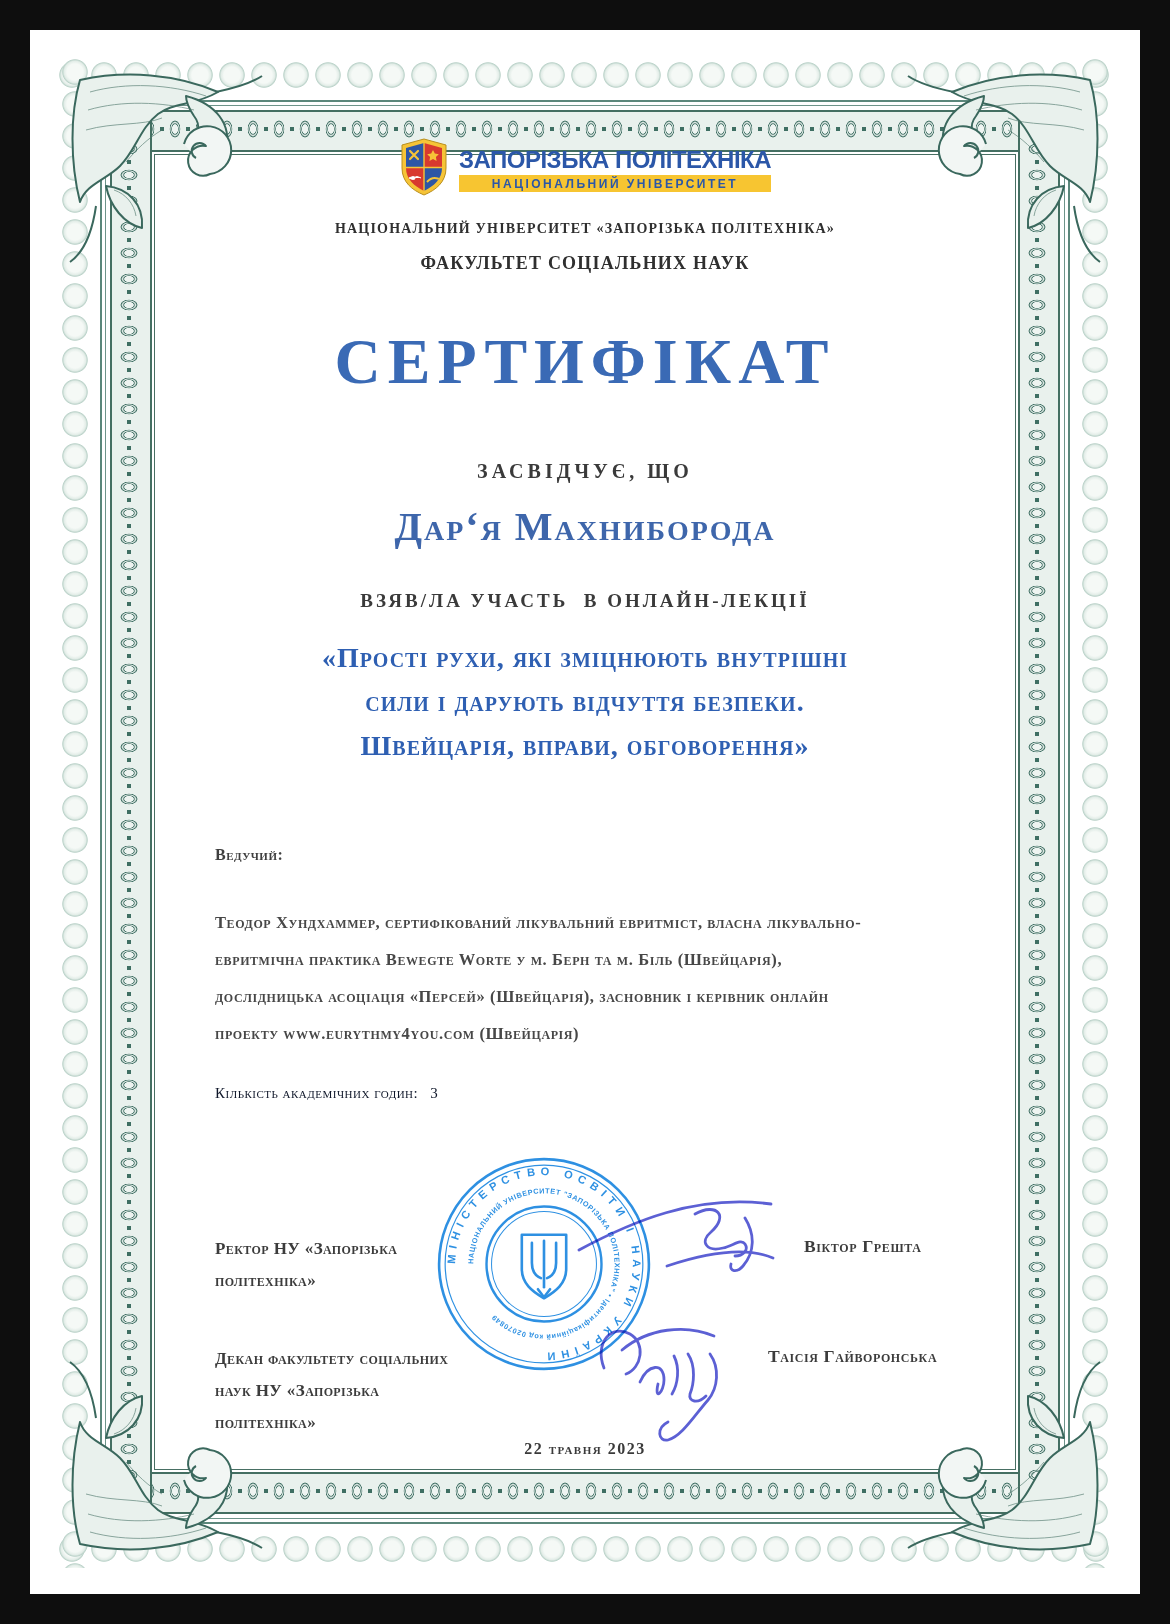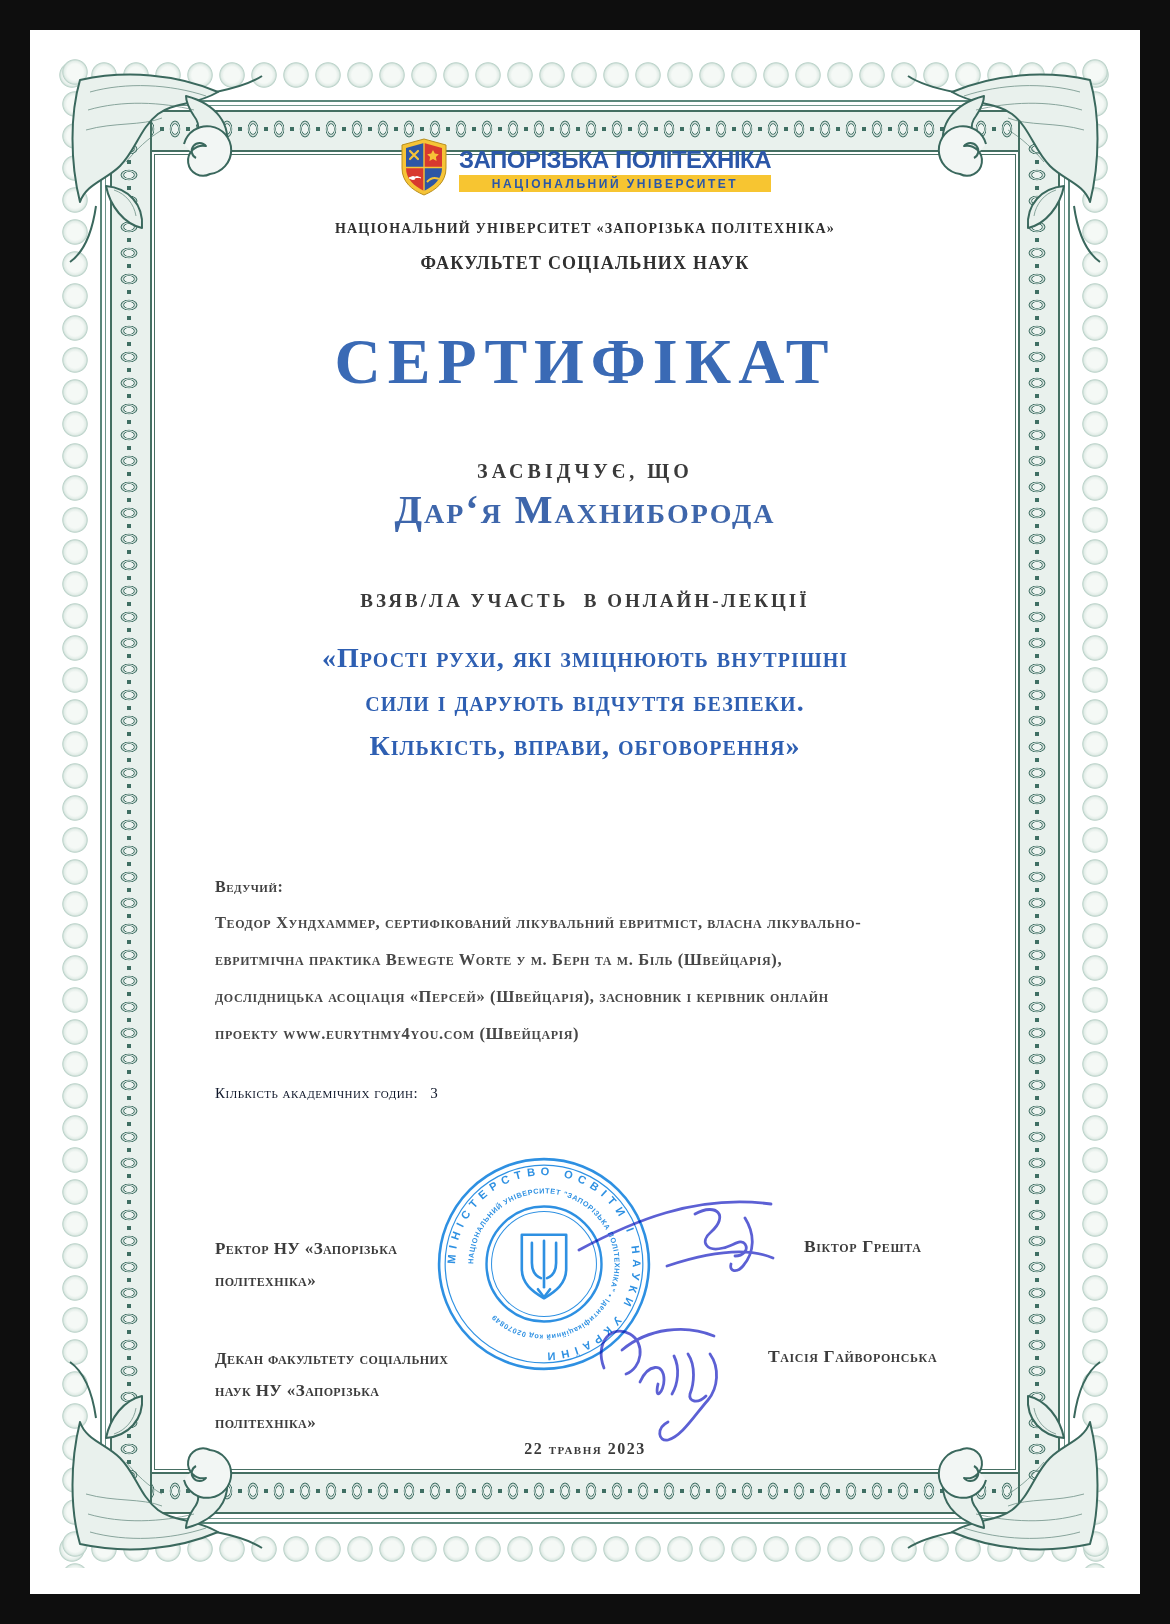--- a/index.html
+++ b/index.html
@@ -39,24 +39,24 @@
   .logo-txt{display:flex;flex-direction:column;}
   .logo-title{font-family:"Liberation Sans",sans-serif;font-weight:700;font-size:24px;
               color:#2b57a8;letter-spacing:-0.5px;line-height:26px;}
   .logo-band{font-family:"Liberation Sans",sans-serif;font-weight:700;font-size:12px;
              color:#2b57a8;letter-spacing:2.5px;background:#f7c531;text-align:center;
              padding:2px 4px 1px;margin-top:2px;}
   .uni-line{top:191px;font-size:14px;font-weight:600;letter-spacing:1.2px;color:#2f2f2f;}
   .fac-line{top:223px;font-size:18px;font-weight:600;letter-spacing:1.2px;color:#2f2f2f;}
   .cert-title{top:295px;font-size:64px;font-weight:700;letter-spacing:7px;color:#3a6ab5;}
   .certifies{top:430px;font-size:20px;font-weight:600;letter-spacing:4px;color:#3a3a3a;}
-  .recipient{top:456px;font-size:40px;font-weight:700;letter-spacing:2px;color:#3e66ab;}
+  .recipient{top:473px;font-size:40px;font-weight:700;letter-spacing:2px;color:#3e66ab;}
   .participation{top:560px;font-size:19px;font-weight:600;letter-spacing:3px;color:#3a3a3a;white-space:pre-wrap;}
   .lecture{top:606px;font-size:28px;font-weight:700;line-height:44px;letter-spacing:1px;color:#2e5fb2;}
-  .host-label{left:185px;top:816px;font-size:16px;font-weight:700;color:#3f3f3f;letter-spacing:.5px;margin-top:32px;}
+  .host-label{left:185px;top:816px;font-size:16px;font-weight:700;color:#3f3f3f;letter-spacing:.5px;}
   .host-desc{left:185px;top:874px;width:668px;font-size:16.5px;font-weight:600;line-height:37px;
              color:#474747;letter-spacing:.6px;}
   .hours{left:185px;top:1055px;font-size:15px;font-weight:400;color:#0f172a;letter-spacing:.5px;}
   .hours .val{margin-left:12px;}
   .role{left:185px;font-size:17px;font-weight:600;line-height:32px;color:#3c3c3c;letter-spacing:.4px;}
   .role-rector{top:1203px;} .role-dean{top:1313px;}
   .sig-name{left:738px;font-size:17.5px;font-weight:600;color:#3c3c3c;letter-spacing:.6px;white-space:nowrap;}
   .name-rector{top:1206px;margin-left:36px;} .name-dean{top:1316px;}
   .issue-date{top:1410px;font-size:16px;font-weight:600;letter-spacing:1.5px;color:#3a3a3a;}
 
@@ -193,21 +193,21 @@
     <div class="abs ctr fac-line">ФАКУЛЬТЕТ СОЦІАЛЬНИХ НАУК</div>
 
     <div class="abs ctr cert-title">СЕРТИФІКАТ</div>
 
     <div class="abs ctr certifies">ЗАСВІДЧУЄ, ЩО</div>
     <div class="abs ctr recipient smc">Дар‘я Махниборода</div>
     <div class="abs ctr participation">ВЗЯВ/ЛА УЧАСТЬ  В ОНЛАЙН-ЛЕКЦІЇ</div>
     <div class="abs ctr lecture smc">
       <div>«Прості рухи, які зміцнюють внутрішні</div>
       <div>сили і дарують відчуття безпеки.</div>
-      <div>Кількість, вправи, обговорення»</div>
+      <div>Швейцарія, вправи, обговорення»</div>
     </div>
 
     <div class="abs host-label smc">Ведучий:</div>
     <div class="abs host-desc smc">Теодор Хундхаммер, сертифікований лікувальний евритміст, власна лікувально-евритмічна практика Bewegte Worte у м. Берн та м. Біль (Швейцарія), дослідницька асоціація «Персей» (Швейцарія), засновник і керівник онлайн проекту www.eurythmy4you.com (Швейцарія)</div>
     <div class="abs hours smc">
       <span>Кількість академічних годин:</span><span class="val">3</span>
     </div>
 
     <div class="abs role role-rector smc">
       <div>Ректор НУ «Запорізька</div>

